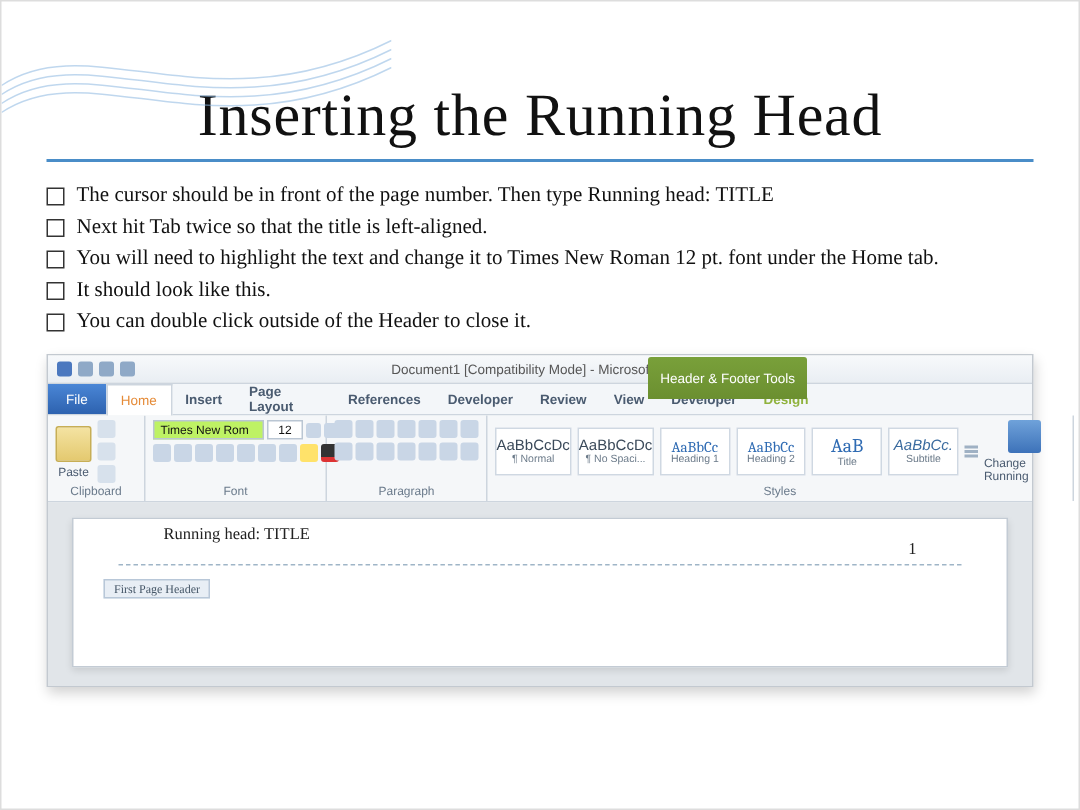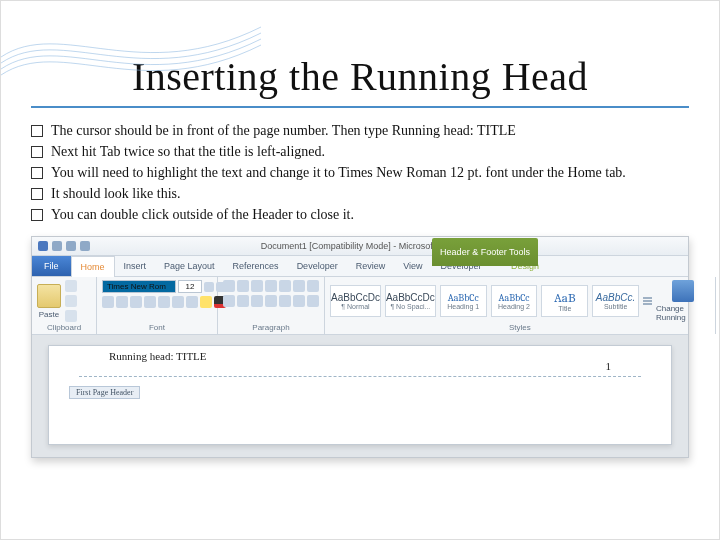--- a/index.html
+++ b/index.html
@@ -84,21 +84,21 @@
   }
   .tabs {
     display:flex; align-items:flex-end; height:20px;
     background:#f3f6f9; border-bottom:1px solid var(--ribbon-border);
     font-size:9px; color:#4a5b70; gap:0;
   }
   .file-tab {
     background: linear-gradient(#4a86d6,#2d62af);
     color:#fff; padding:0 12px; height:100%; display:flex; align-items:center;
   }
-  .tab { padding:0 9px; height:100%; display:flex; align-items:center; cursor:default; }
+  .tab { padding:0 9px; height:100%; display:flex; align-items:center; cursor:default;font-weight:bold; }
   .tab.active {
     background:#fff; border:1px solid var(--ribbon-border); border-bottom:none;
     color: var(--word-tab-orange); font-weight:500;
     position:relative; top:1px;
   }
   .tab.context { color: var(--word-tab-green); margin-left:auto; margin-right:140px; }
 
   .ribbon {
     display:flex; background: var(--ribbon-bg);
     border-bottom:1px solid var(--ribbon-border);
@@ -107,21 +107,21 @@
   .group {
     border-right:1px solid var(--ribbon-border);
     padding:3px 5px 2px; display:flex; flex-direction:column; justify-content:space-between;
   }
   .group .g-body { display:flex; align-items:center; gap:4px; }
   .group .g-label { font-size:8px; color:#6a7a8b; text-align:center; margin-top:1px; }
   .ic { width:16px; height:16px; border-radius:2px; background:#c9d6e6; display:inline-block; }
   .ic.big { width:22px; height:22px; }
   .vstack { display:flex; flex-direction:column; gap:2px; align-items:center; font-size:8px; color:#4a5b70; }
   .font-row { display:flex; gap:2px; align-items:center; }
-  .font-box { border:1px solid #bac6d3; background:#0369a1; font-size:8px; padding:1px 4px; width:64px; }
+  .font-box { border:1px solid #bac6d3; background:#bef264; font-size:8px; padding:1px 4px; width:64px; }
   .font-sz  { border:1px solid #bac6d3; background:#fff; font-size:8px; padding:1px 2px; width:18px; text-align:center; }
   .icon-row { display:flex; gap:2px; }
   .icon-row .ic { width:12px; height:12px; }
 
   .styles-cell { display:flex; align-items:center; gap:6px; }
   .style-sw {
     width:50px; height:30px; border:1px solid #cfd8e2; background:#fff;
     display:flex; flex-direction:column; align-items:center; justify-content:center;
     font-size:7px; color:#6b7a89; line-height:1.05;
   }

